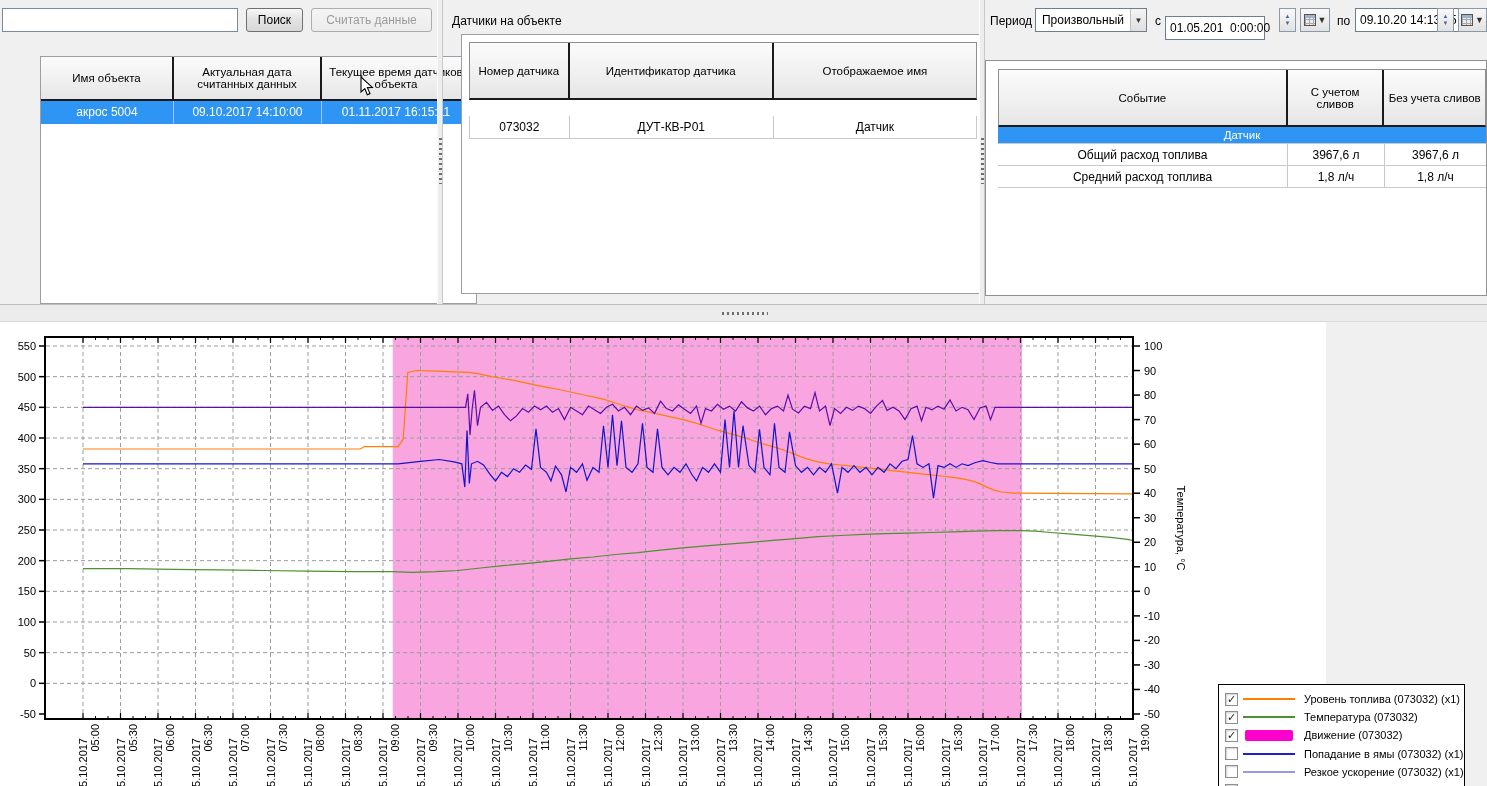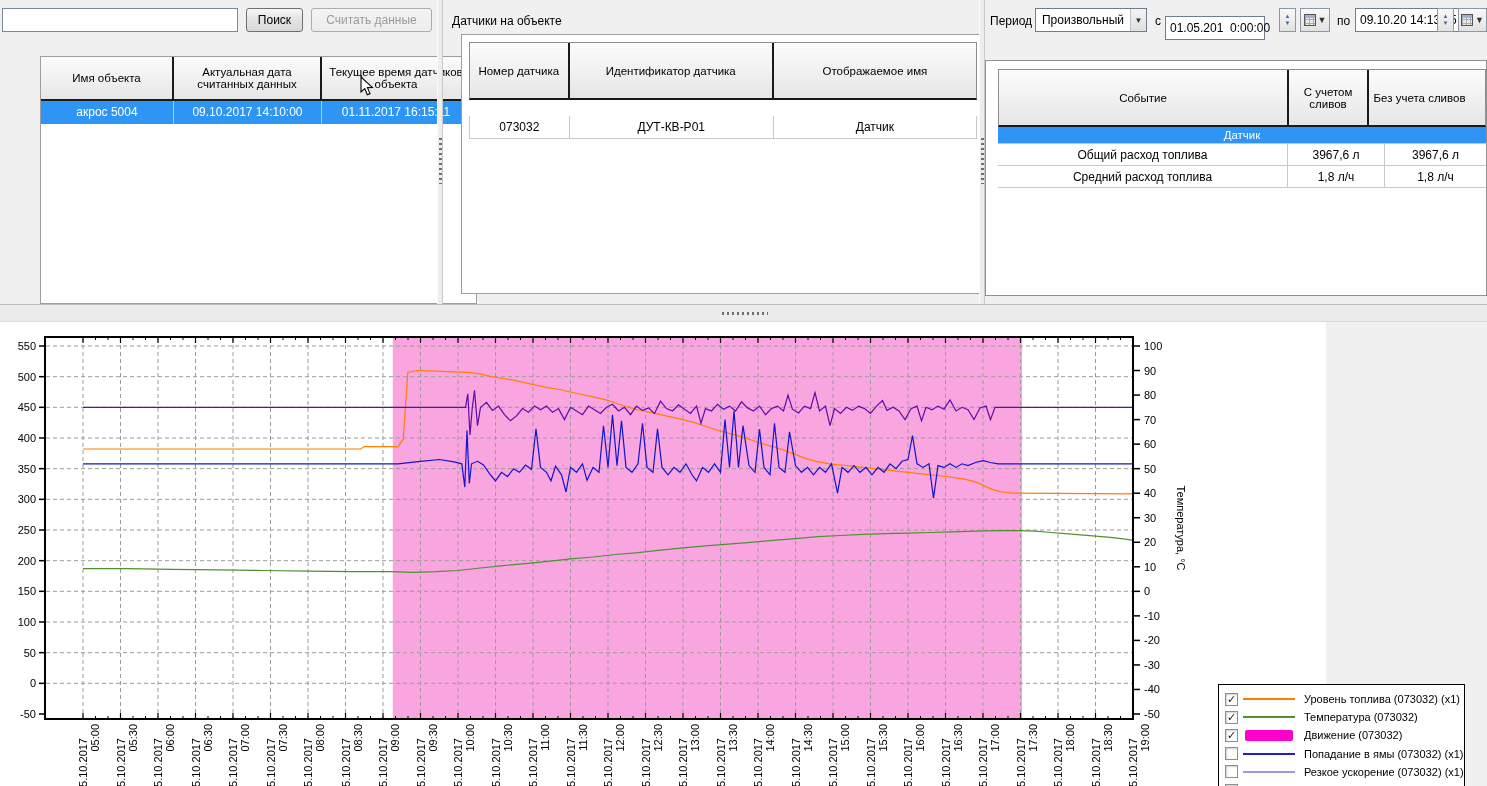--- a/index.html
+++ b/index.html
@@ -157,21 +157,21 @@
   <div class="calbtn" style="left:473px; top:8px; width:29px;">
       <span class="calicon"></span>
       <span>▼</span>
     </div>
 
 
   <div class="tabbody">
     <div style="margin:8px 0 0 12px;">
       <div class="gridhead" style="height:58px; border:1px solid #8E8E8E; border-bottom:2px solid #1A1A1A;">
         <div class="hc" style="width:290px;">Событие</div>
-        <div class="hc" style="width:80px;">С учетом сливов</div>
+        <div class="hc" style="width:97px;">С учетом сливов</div>
         <div class="hc" style="width:101px;">Без учета сливов</div>
       </div>
       <div class="groupband">Датчик</div>
       <div class="grow" style="height:22px;">
         <div class="gc" style="width:290px;">Общий расход топлива</div>
         <div class="gc" style="width:97px;">3967,6 л</div>
         <div class="gc" style="width:101px;">3967,6 л</div>
       </div>
       <div class="grow" style="height:22px;">
         <div class="gc" style="width:290px;">Средний расход топлива</div>

